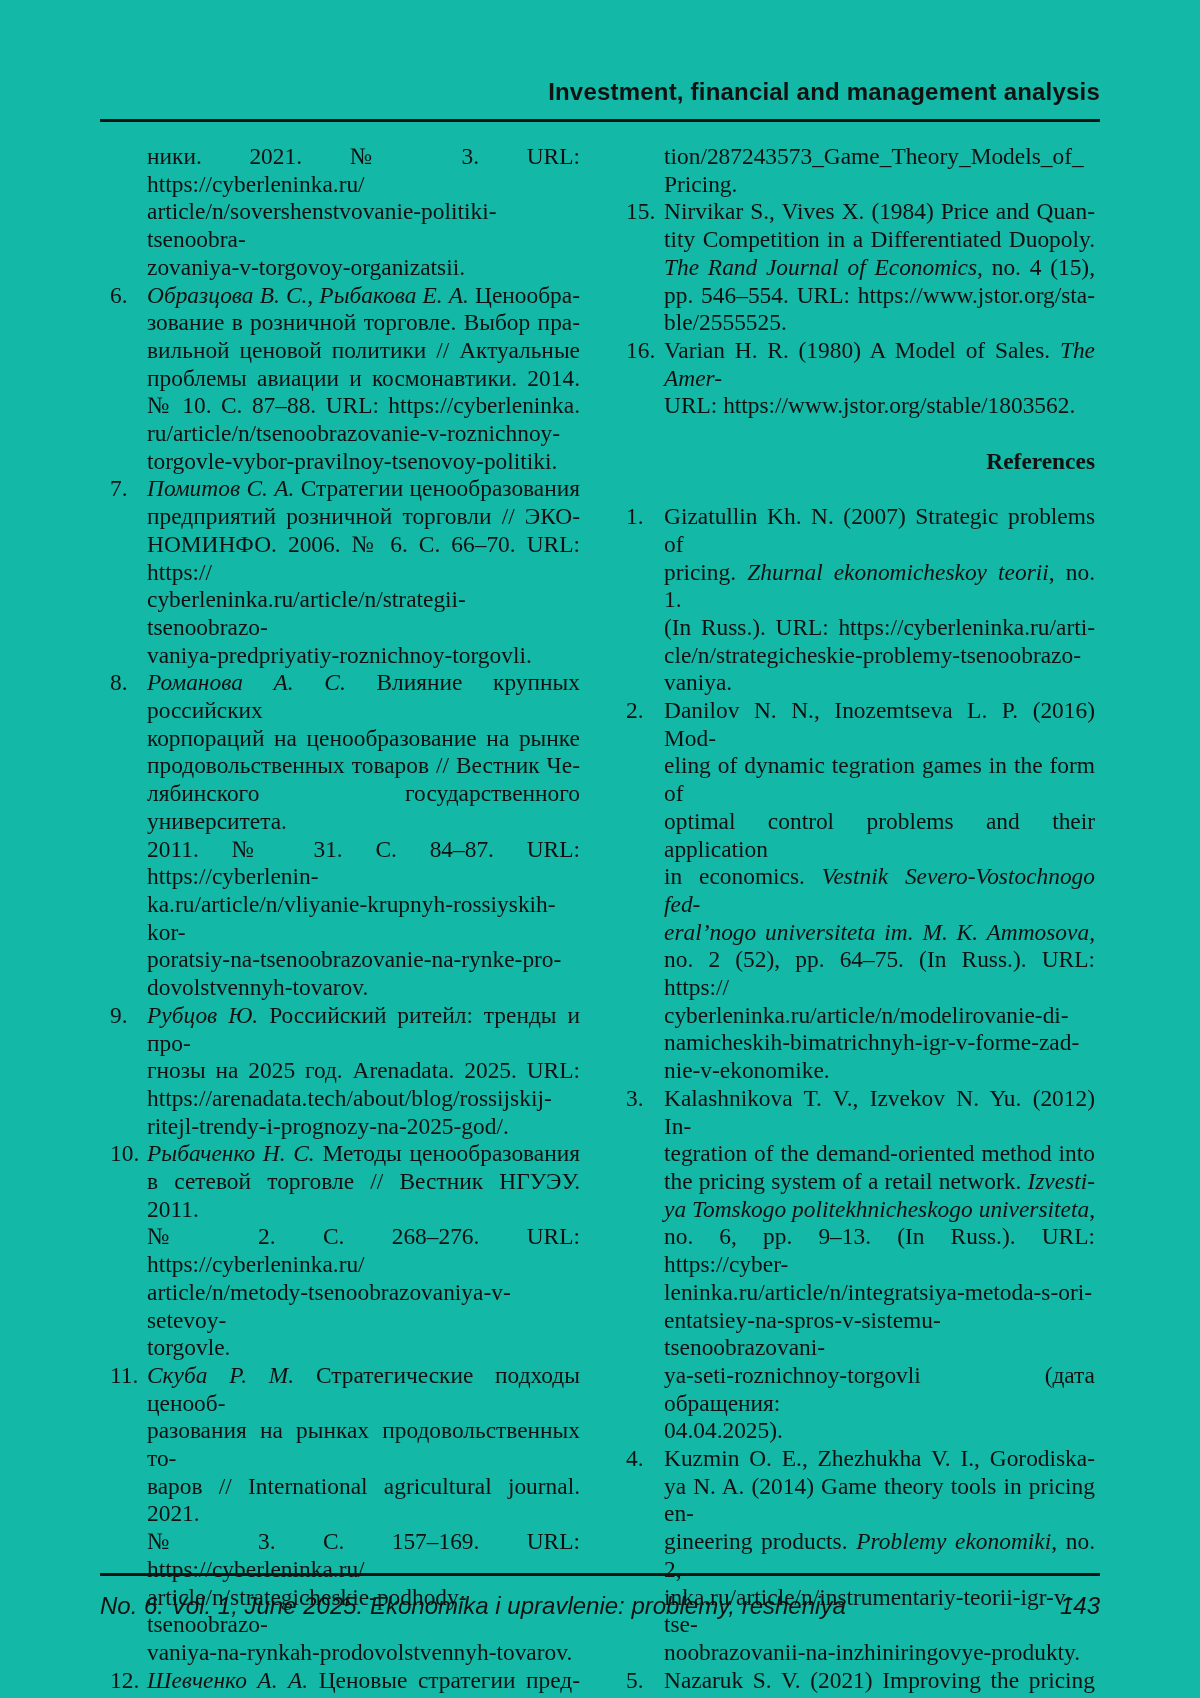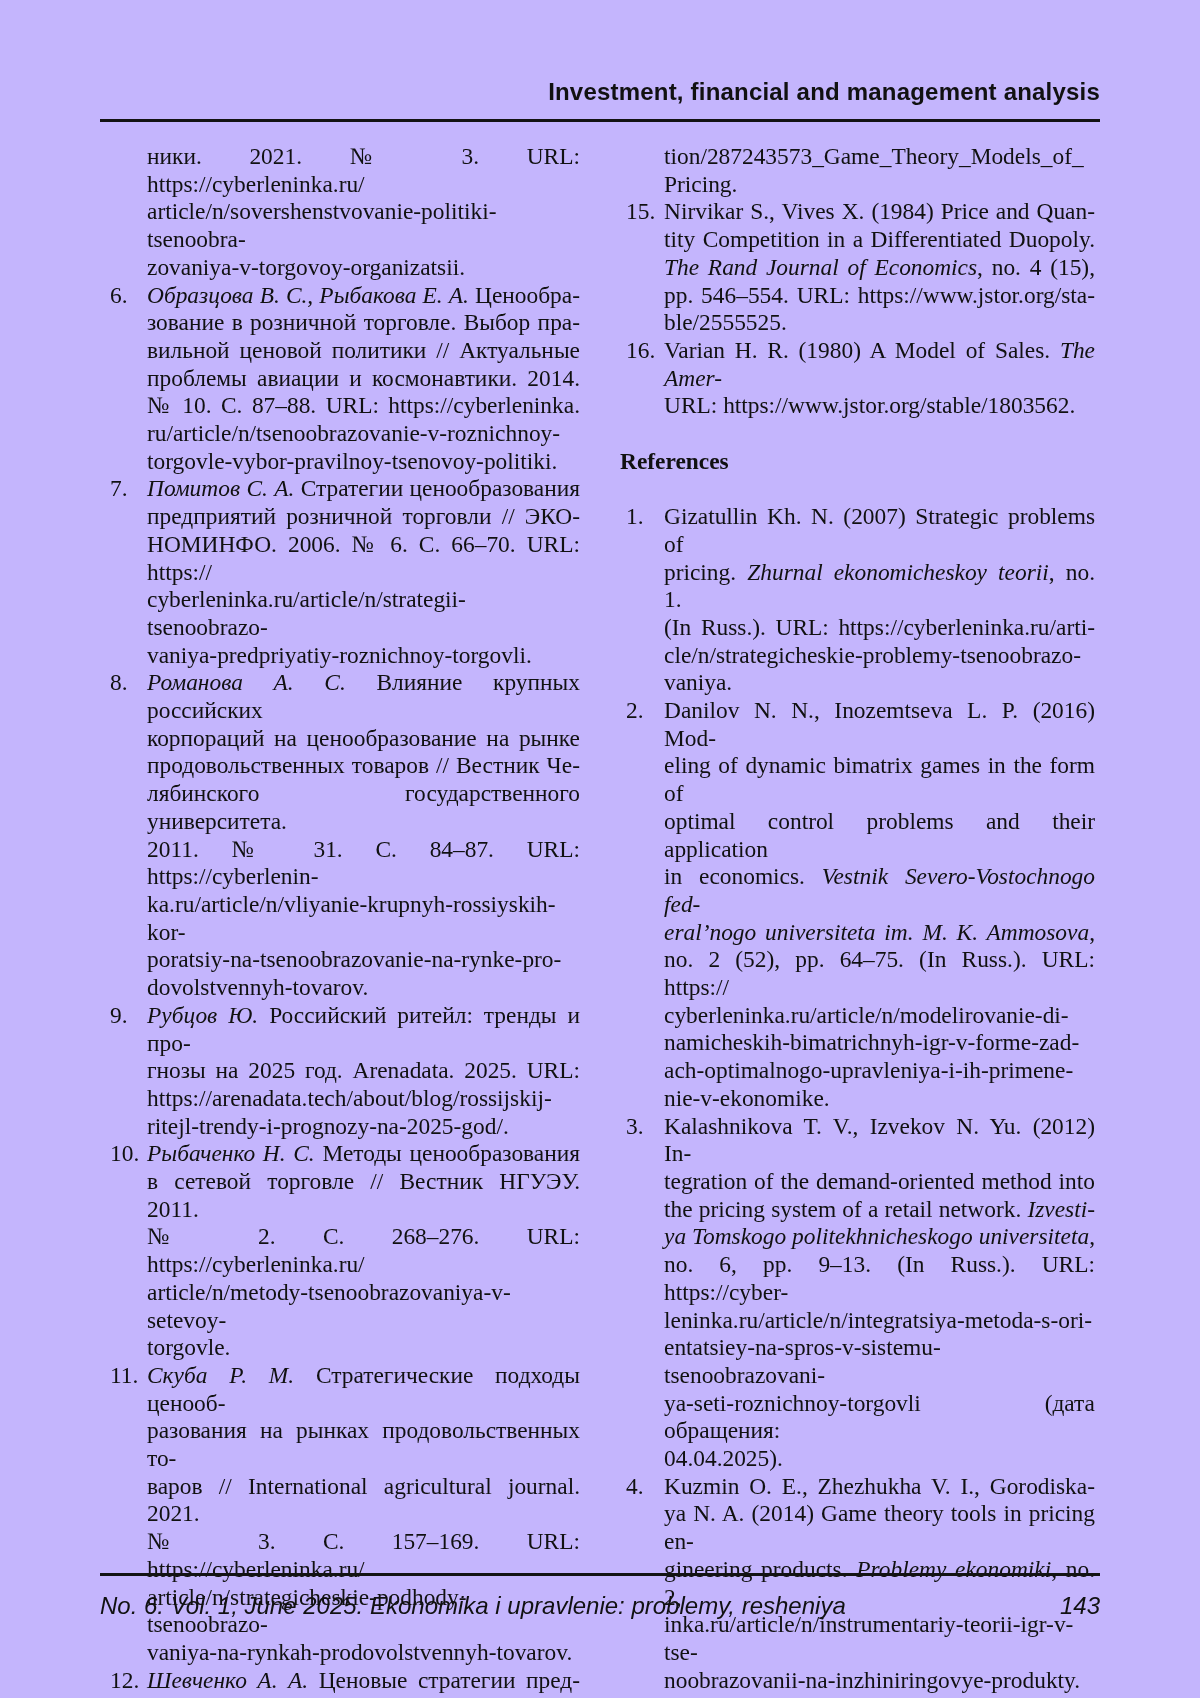--- a/index.html
+++ b/index.html
@@ -1,18 +1,18 @@
 <!DOCTYPE html>
 <html><head>
 <meta charset="utf-8">
 <style>
   html,body{margin:0;padding:0;background:#e8e8e8;}
   .page{
     position:relative;width:1200px;height:1698px;margin:0 auto;
-    background:#c4b5fd;color:#111111;
+    background:#14b8a6;color:#111111;
     font-family:"Liberation Serif", serif;
     overflow:hidden;
   }
   .running-head{
     position:absolute;left:100px;top:78px;width:1000px;
     text-align:right;font-family:"Liberation Sans", sans-serif;
     font-weight:bold;font-size:24px;line-height:28px;letter-spacing:0.2px;
   }
   .rule{position:absolute;left:100px;width:1000px;height:3px;background:#131313;}
   .rule.head{top:119px;}
@@ -25,21 +25,21 @@
   .col{flex:none;}
   .col-left{width:470px;}
   .col-right{width:475px;}
   .block{position:relative;padding-left:37px;}
   .col-right .block{padding-left:38px;margin-left:6px;}
   .num{position:absolute;left:0;top:0;}
   .line{text-align:justify;text-align-last:justify;}
   .line.end{text-align-last:left;}
   .heading-block{
     padding-left:0;margin:27.7px 0;
-    text-align:left;font-weight:bold;
+    text-align:right;font-weight:bold;
   }
   .footer{
     position:absolute;left:100px;top:1592px;width:1000px;
     display:flex;justify-content:space-between;align-items:baseline;
     font-family:"Liberation Sans", sans-serif;font-size:24px;line-height:28px;font-style:italic;
   }
 </style>
 </head>
 <body>
 
@@ -136,28 +136,27 @@
           <span class="num">1.</span>
           <div class="line">Gizatullin Kh. N. (2007) Strategic problems of</div>
           <div class="line">pricing. <i>Zhurnal ekonomicheskoy teorii</i>, no. 1.</div>
           <div class="line">(In Russ.). URL: https://cyberleninka.ru/arti-</div>
           <div class="line">cle/n/strategicheskie-problemy-tsenoobrazo-</div>
           <div class="line end">vaniya.</div>
         </div>
         <div class="block">
           <span class="num">2.</span>
           <div class="line">Danilov N. N., Inozemtseva L. P. (2016) Mod-</div>
-          <div class="line">eling of dynamic bimatrix games in the form of</div>
+          <div class="line">eling of dynamic tegration games in the form of</div>
           <div class="line">optimal control problems and their application</div>
           <div class="line">in economics. <i>Vestnik Severo-Vostochnogo fed-</i></div>
           <div class="line"><i>eral’nogo universiteta im. M. K. Ammosova</i>,</div>
           <div class="line">no. 2 (52), pp. 64–75. (In Russ.). URL: https://</div>
           <div class="line">cyberleninka.ru/article/n/modelirovanie-di-</div>
           <div class="line">namicheskih-bimatrichnyh-igr-v-forme-zad-</div>
-          <div class="line">ach-optimalnogo-upravleniya-i-ih-primene-</div>
           <div class="line end">nie-v-ekonomike.</div>
         </div>
         <div class="block">
           <span class="num">3.</span>
           <div class="line">Kalashnikova T. V., Izvekov N. Yu. (2012) In-</div>
           <div class="line">tegration of the demand-oriented method into</div>
           <div class="line">the pricing system of a retail network. <i>Izvesti-</i></div>
           <div class="line"><i>ya Tomskogo politekhnicheskogo universiteta</i>,</div>
           <div class="line">no. 6, pp. 9–13. (In Russ.). URL: https://cyber-</div>
           <div class="line">leninka.ru/article/n/integratsiya-metoda-s-ori-</div>

